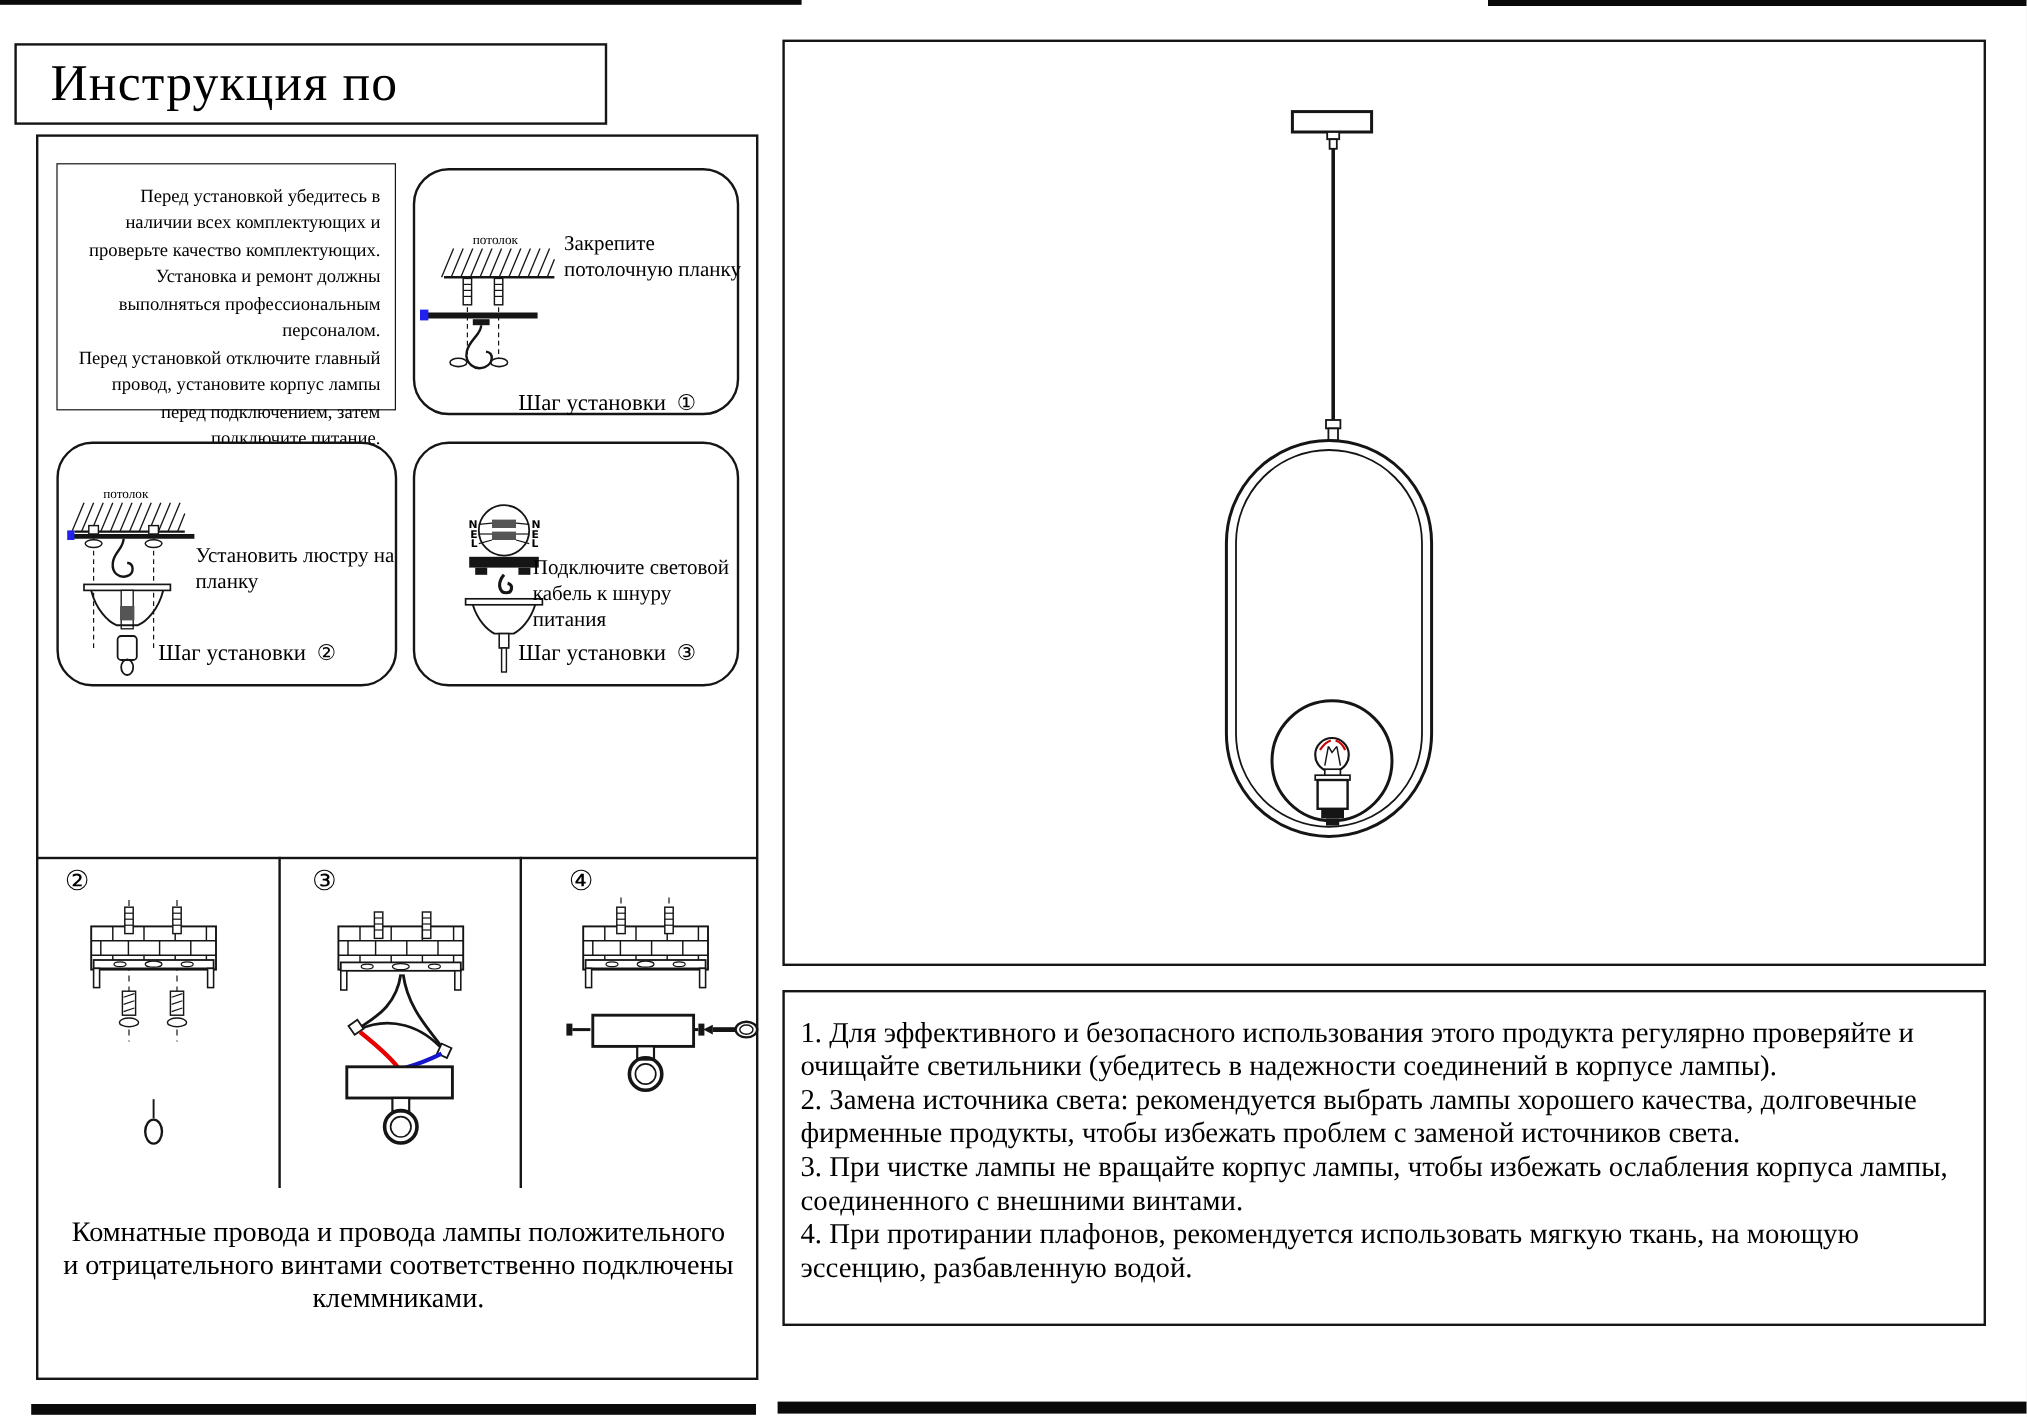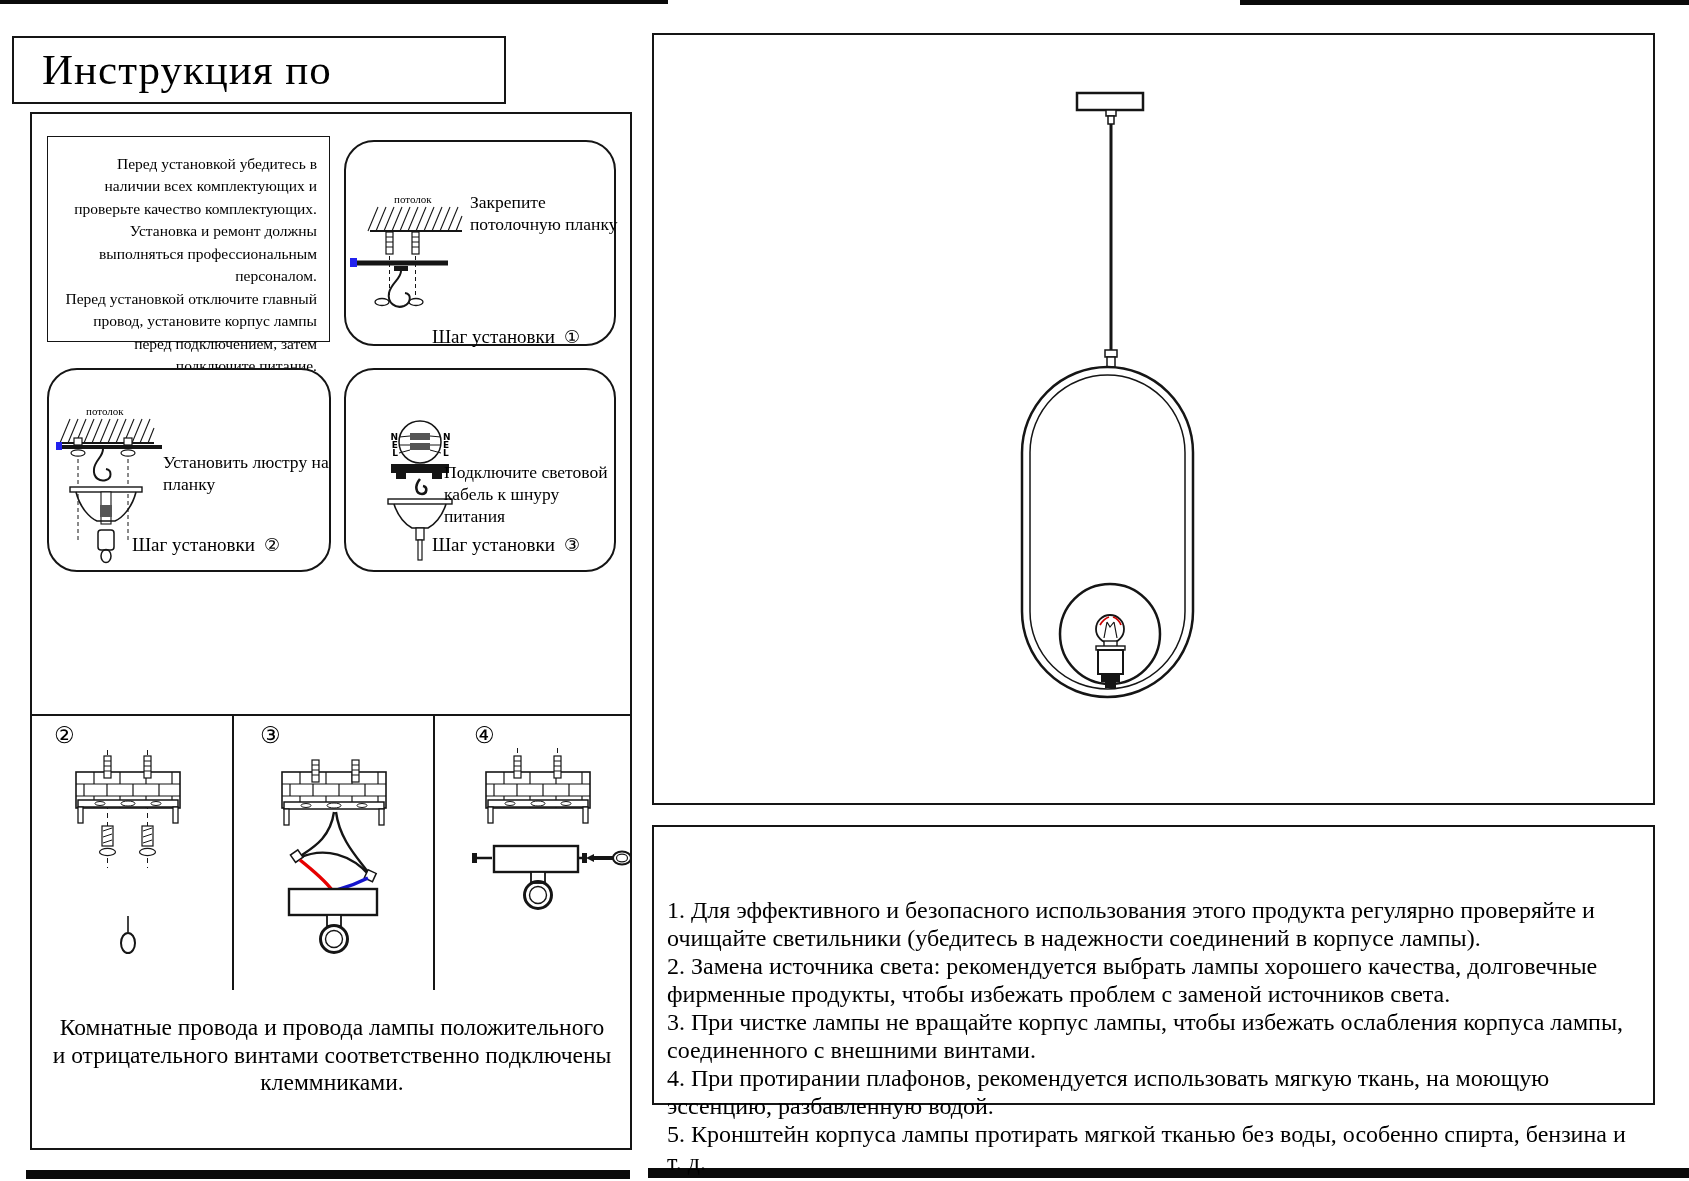--- a/index.html
+++ b/index.html
@@ -271,21 +271,20 @@
     <path d="M1104,638 L1107,622 M1117,638 L1114,622 M1107,622 L1110,627 L1114,622" fill="none" stroke="#151515" stroke-width="1.2"></path>
     <rect x="1104" y="641" width="13" height="7" fill="#fff" stroke="#151515" stroke-width="1.4"></rect>
     <rect x="1096" y="646" width="29" height="4" fill="#fff" stroke="#151515" stroke-width="1.4"></rect>
     <rect x="1098" y="650" width="25" height="24" fill="#fff" stroke="#151515" stroke-width="2"></rect>
     <rect x="1101" y="674" width="19" height="8" fill="#151515"></rect>
     <rect x="1105" y="682" width="11" height="6" fill="#151515"></rect>
   </svg>
 
 
   <div class="box" style="left:652px;top:825px;width:1003px;height:280px;"></div>
-  <div class="abs mlist" style="left:667px;top:896px;width:962px;">
+  <div class="abs mlist" style="left:667px;top:847px;width:962px;">
     <p>1. Для эффективного и безопасного использования этого продукта регулярно проверяйте и очищайте светильники (убедитесь в надежности соединений в корпусе лампы).</p>
     <p>2. Замена источника света: рекомендуется выбрать лампы хорошего качества, долговечные фирменные продукты, чтобы избежать проблем с заменой источников света.</p>
     <p>3. При чистке лампы не вращайте корпус лампы, чтобы избежать ослабления корпуса лампы, соединенного с внешними винтами.</p>
     <p>4. При протирании плафонов, рекомендуется использовать мягкую ткань, на моющую эссенцию, разбавленную водой.</p>
-    <p>5. Кронштейн корпуса лампы протирать мягкой тканью без воды, особенно спирта, бензина и т. д.</p>
   </div>
 
 </div>
 
 </body></html>

